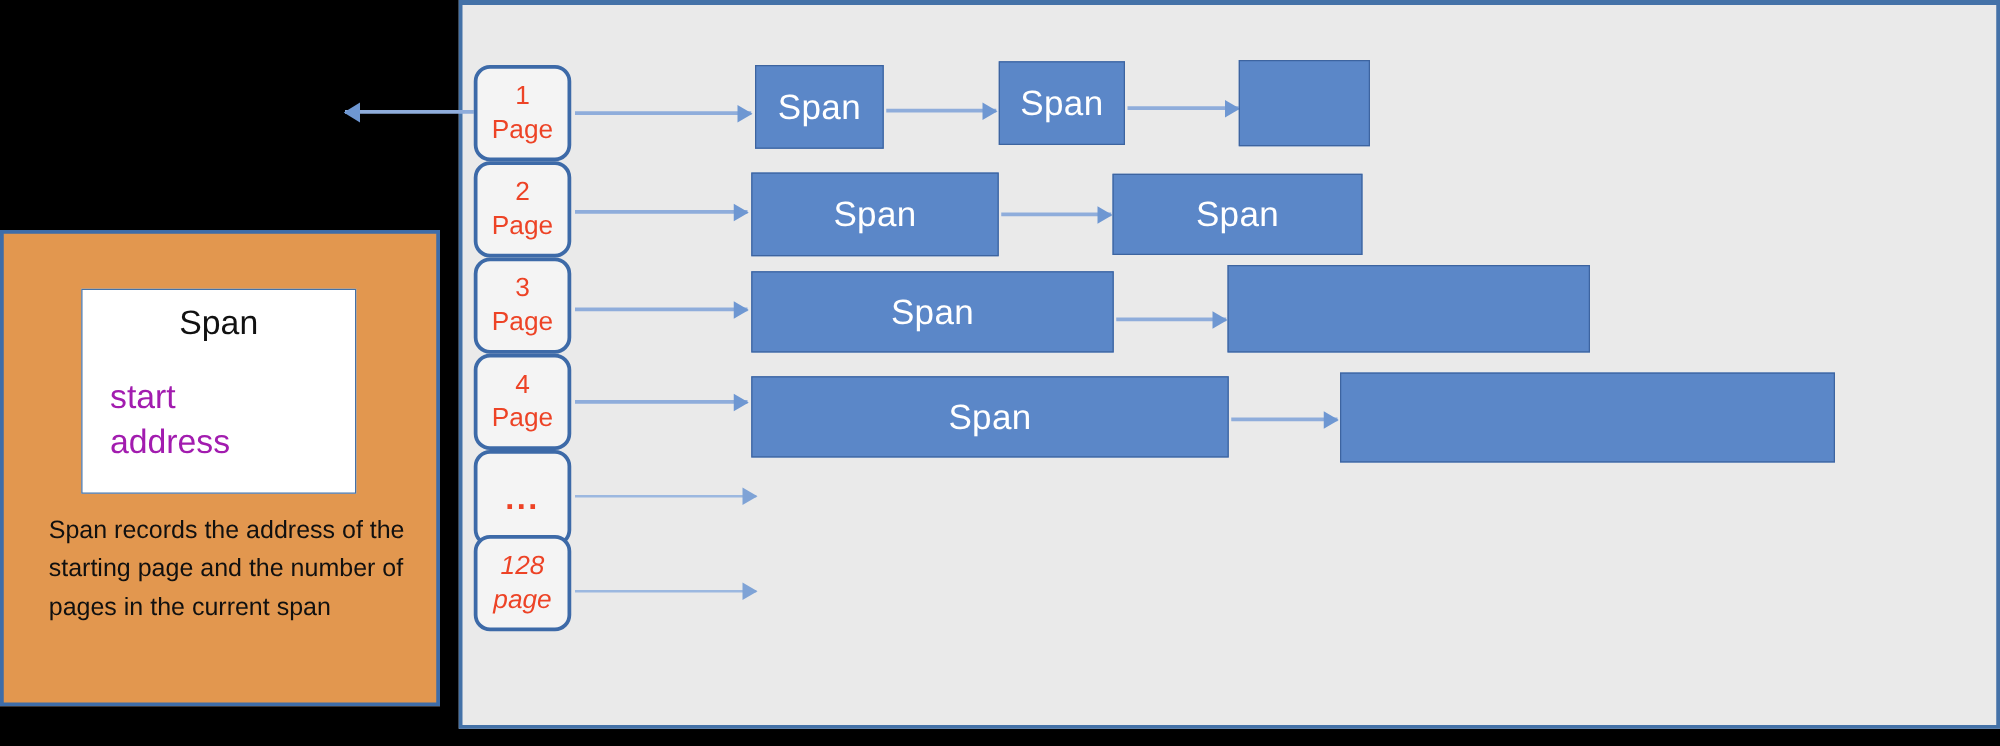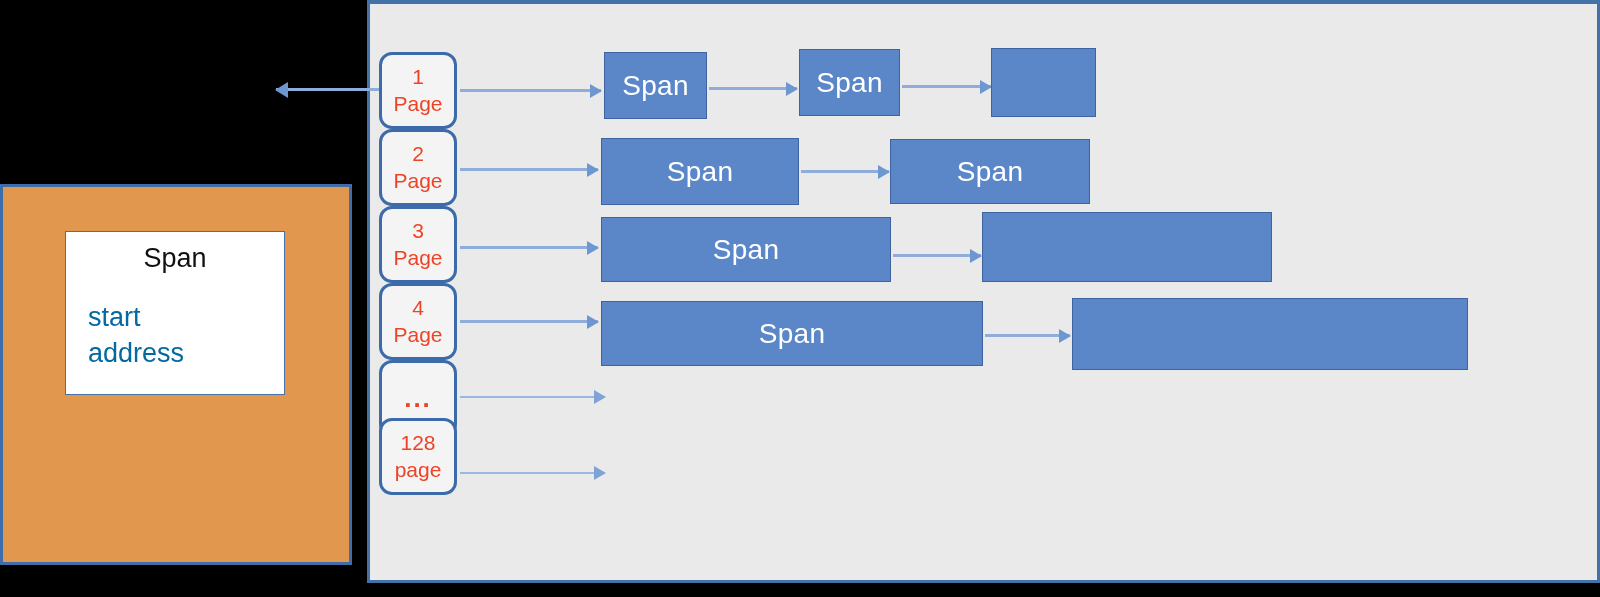--- a/index.html
+++ b/index.html
@@ -50,21 +50,21 @@
     text-align: center;
     font-size: 27px;
     color: #111111;
     line-height: 1.1;
   }
   #legend-struct-fields {
     position: absolute;
     top: 68px;
     left: 22px;
     font-size: 27px;
-    color: #0369a1;
+    color: #a21caf;
     line-height: 1.33;
   }
   #legend-struct-fields div { white-space: pre; }
   #legend-caption {
     position: absolute;
     left: 36px;
     top: 222px;
     width: 300px;
     font-size: 20px;
     line-height: 1.55;
@@ -165,20 +165,21 @@
   <div id="legend-panel">
 
     <div id="legend-struct-box">
       <div id="legend-struct-title">Span</div>
       <div id="legend-struct-fields">
         <div>start</div>
         <div>address</div>
       </div>
     </div>
 
+    <div id="legend-caption">Span records the address of the starting page and the number of pages in the current span</div>
   </div>
 
   <div id="diagram-panel"></div>
 
   <div class="arrow left-head" style="left:276px; top:88px; width:103px;"></div>
 
   <div class="page-box" style="left:379px; top:52px;  height:77px;">
     <span class="pg-num">1</span>
     <span class="pg-word">Page</span>
   </div>
@@ -195,21 +196,21 @@
 
   <div class="page-box" style="left:379px; top:283px; height:77px;">
     <span class="pg-num">4</span>
     <span class="pg-word">Page</span>
   </div>
 
   <div class="page-box ellipsis" style="left:379px; top:360px; height:77px;">
     <span class="pg-num">...</span>
   </div>
 
-  <div class="page-box" style="left:379px; top:418px; height:77px;">
+  <div class="page-box" style="left:379px; top:428px; height:77px;font-style:italic;">
     <span class="pg-num">128</span>
     <span class="pg-word">page</span>
   </div>
 
   <div class="arrow" style="left:460px; top:89px; width:141px;"></div>
   <div class="span-box" style="left:604px; top:52px; width:103px; height:67px;">
     <span>Span</span>
   </div>
 
   <div class="arrow" style="left:709px; top:87px; width:88px;"></div>

